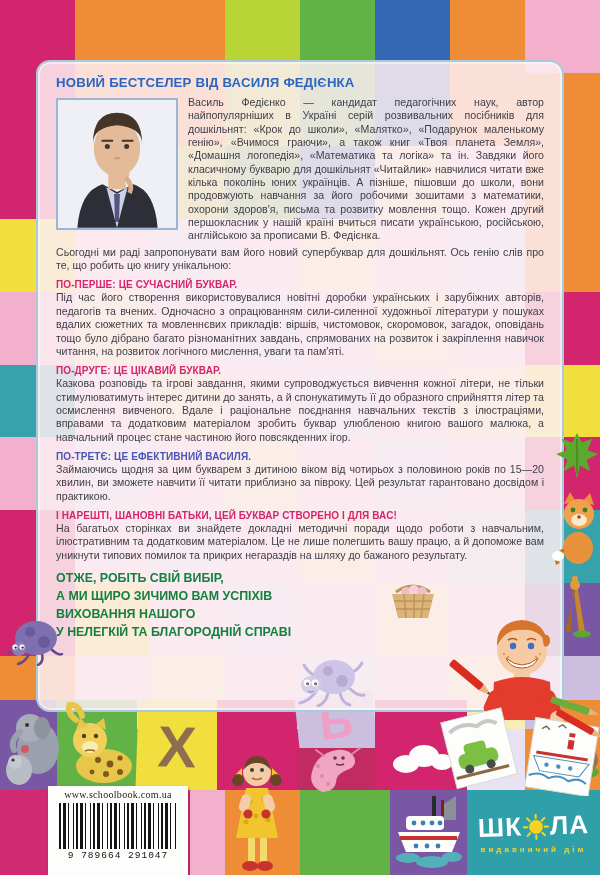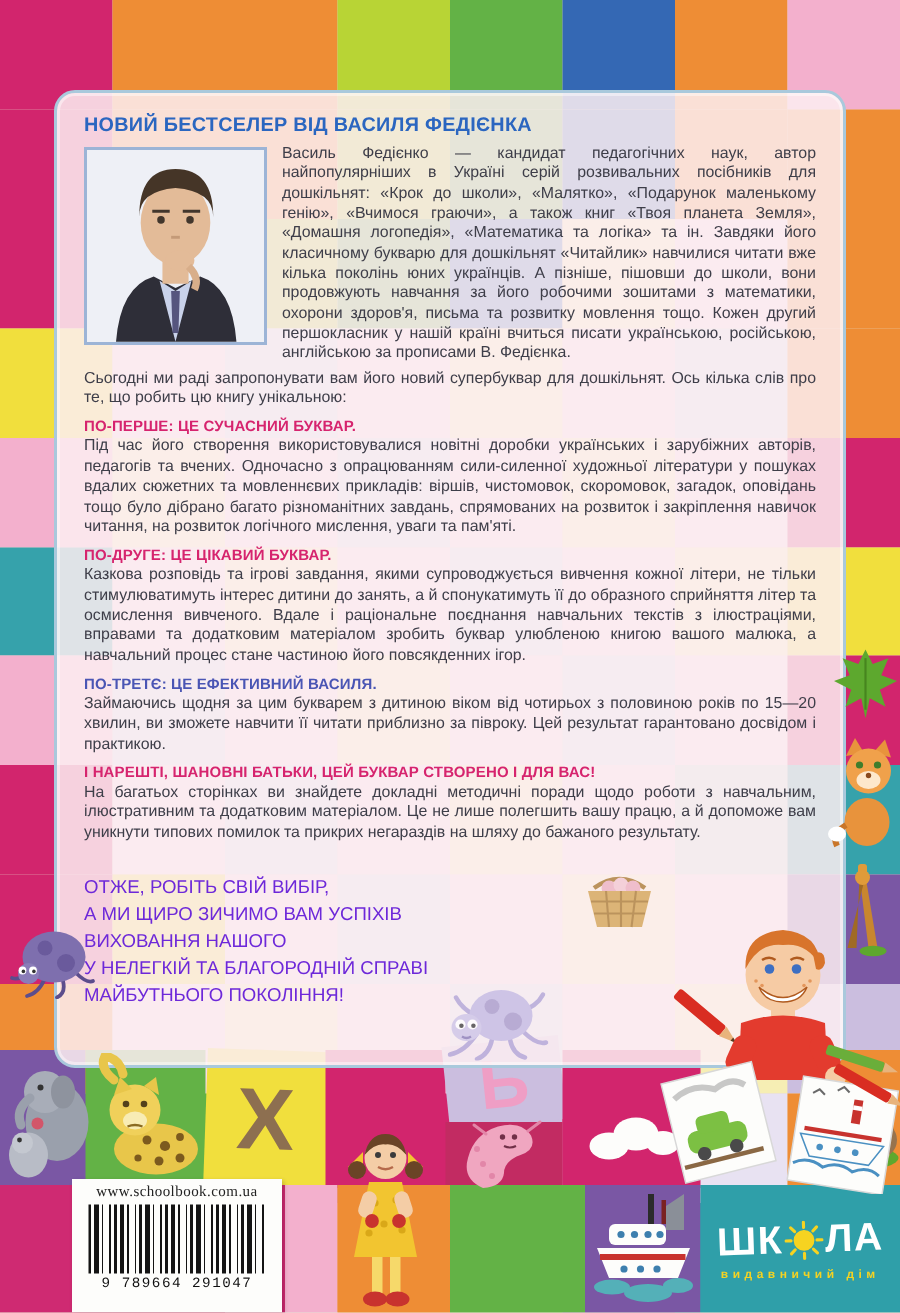--- a/index.html
+++ b/index.html
@@ -8,21 +8,21 @@
   .mosaic{position:absolute;inset:0;display:grid;grid-template-columns:repeat(8,1fr);grid-template-rows:repeat(12,1fr);z-index:0}
   .tile{position:absolute;z-index:1}
   .panel{position:absolute;left:36px;top:60px;width:528px;height:652px;z-index:2;
          background:rgba(252,238,241,.86);border:2px solid #a9c9dc;border-radius:14px;
          box-shadow:inset 0 0 0 2px rgba(255,255,255,.45);padding:13px 18px 10px 18px}
   h1{font-size:13.2px;color:#2b66c0;letter-spacing:.2px;margin-bottom:6px}
   .photo{float:left;width:122px;height:132px;margin:2px 10px 3px 0;border:2px solid #9cb4d6;background:#eef0f6}
   p{font-size:10.6px;line-height:1.26;color:#3e3e49;text-align:justify;margin-bottom:3px}
   h2{font-size:10px;margin:7px 0 1px 0;letter-spacing:.1px}
   .c-mag{color:#d6246e}.c-ind{color:#4a55b4}
-  .closing{margin-top:20px;color:#6d28d9;font-weight:normal;font-size:12.4px;line-height:1.46;width:360px}
+  .closing{margin-top:7px;color:#15803d;font-weight:bold;font-size:12.4px;line-height:1.46;width:360px}
   .deco{position:absolute;z-index:3}
   .boy{z-index:4}
   .lett{display:flex;align-items:center;justify-content:center;font-weight:bold}
   .barbox{position:absolute;left:48px;top:786px;width:140px;height:89px;background:#fdfdfb;z-index:3;
           text-align:center;padding-top:3px;box-shadow:1px 1px 3px rgba(0,0,0,.2)}
   .site{font-family:"Liberation Serif",serif;font-size:10px;color:#222;letter-spacing:.3px}
   .bars{margin:3px auto 0 auto;width:118px;height:46px;
         background:repeating-linear-gradient(90deg,#141414 0 2px,#fdfdfb 2px 4px,#141414 4px 7px,#fdfdfb 7px 9px,#141414 9px 10px,#fdfdfb 10px 14px,#141414 14px 15px,#fdfdfb 15px 17px)}
   .digits{font-family:"Liberation Mono",monospace;font-size:9.5px;color:#111;letter-spacing:1px;margin-top:1px}
   .logo{position:absolute;left:467px;top:790px;width:133px;height:85px;background:#2f9fa9;z-index:2;
@@ -442,40 +442,39 @@
         <path d="M36 46 Q36 13 61 13 Q87 13 87 46 Q87 28 61 26 Q36 28 36 46" fill="#453527"></path>
         <circle cx="51" cy="48" r="2.6" fill="#42362c"></circle>
         <circle cx="71" cy="48" r="2.6" fill="#42362c"></circle>
         <path d="M45 42 L57 42 M66 42 L78 42" stroke="#42362c" stroke-width="2"></path>
         <path d="M58 60 L64 60" stroke="#c49a78" stroke-width="2"></path>
         <ellipse cx="64" cy="76" rx="10" ry="7" fill="#e3bb98"></ellipse>
         <path d="M70 80 Q78 88 74 96" stroke="#d8ae8a" stroke-width="5" fill="none"></path>
       </svg>
   </div>
   <p>Василь Федієнко — кандидат педагогічних наук, автор найпопулярніших в Україні серій розвивальних посібників для дошкільнят: «Крок до школи», «Малятко», «Подарунок маленькому генію», «Вчимося граючи», а також книг «Твоя планета Земля», «Домашня логопедія», «Математика та логіка» та ін. Завдяки його класичному букварю для дошкільнят «Читайлик» навчилися читати вже кілька поколінь юних українців. А пізніше, пішовши до школи, вони продовжують навчання за його робочими зошитами з математики, охорони здоров'я, письма та розвитку мовлення тощо. Кожен другий першокласник у нашій країні вчиться писати українською, російською, англійською за прописами В. Федієнка.</p>
-  <p style="clear:left">Сьогодні ми раді запропонувати вам його новий супербуквар для дошкільнят. Ось кілька слів про те, що робить цю книгу унікальною:</p>
+  <p style="clear:left">Сьогодні ми раді запропонувати вам його новий супербуквар для дошкільнят. Ось генію слів про те, що робить цю книгу унікальною:</p>
 
   <h2 class="c-mag">ПО-ПЕРШЕ: ЦЕ СУЧАСНИЙ БУКВАР.</h2>
   <p>Під час його створення використовувалися новітні доробки українських і зарубіжних авторів, педагогів та вчених. Одночасно з опрацюванням сили-силенної художньої літератури у пошуках вдалих сюжетних та мовленнєвих прикладів: віршів, чистомовок, скоромовок, загадок, оповідань тощо було дібрано багато різноманітних завдань, спрямованих на розвиток і закріплення навичок читання, на розвиток логічного мислення, уваги та пам'яті.</p>
 
   <h2 class="c-mag">ПО-ДРУГЕ: ЦЕ ЦІКАВИЙ БУКВАР.</h2>
   <p>Казкова розповідь та ігрові завдання, якими супроводжується вивчення кожної літери, не тільки стимулюватимуть інтерес дитини до занять, а й спонукатимуть її до образного сприйняття літер та осмислення вивченого. Вдале і раціональне поєднання навчальних текстів з ілюстраціями, вправами та додатковим матеріалом зробить буквар улюбленою книгою вашого малюка, а навчальний процес стане частиною його повсякденних ігор.</p>
 
   <h2 class="c-ind">ПО-ТРЕТЄ: ЦЕ ЕФЕКТИВНИЙ ВАСИЛЯ.</h2>
   <p>Займаючись щодня за цим букварем з дитиною віком від чотирьох з половиною років по 15—20 хвилин, ви зможете навчити її читати приблизно за півроку. Цей результат гарантовано досвідом і практикою.</p>
 
   <h2 class="c-mag">І НАРЕШТІ, ШАНОВНІ БАТЬКИ, ЦЕЙ БУКВАР СТВОРЕНО І ДЛЯ ВАС!</h2>
   <p>На багатьох сторінках ви знайдете докладні методичні поради щодо роботи з навчальним, ілюстративним та додатковим матеріалом. Це не лише полегшить вашу працю, а й допоможе вам уникнути типових помилок та прикрих негараздів на шляху до бажаного результату.</p>
 
   <div class="closing">
     <div>ОТЖЕ, РОБІТЬ СВІЙ ВИБІР,</div>
     <div>А МИ ЩИРО ЗИЧИМО ВАМ УСПІХІВ</div>
     <div>ВИХОВАННЯ НАШОГО</div>
     <div>У НЕЛЕГКІЙ ТА БЛАГОРОДНІЙ СПРАВІ</div>
-    <div>МАЙБУТНЬОГО ПОКОЛІННЯ!</div>
   </div>
 </div>
 
 <div class="barbox">
   <div class="site">www.schoolbook.com.ua</div>
   <div class="bars"></div>
   <div class="digits">9 789664 291047</div>
 </div>
 
 <div class="logo">

